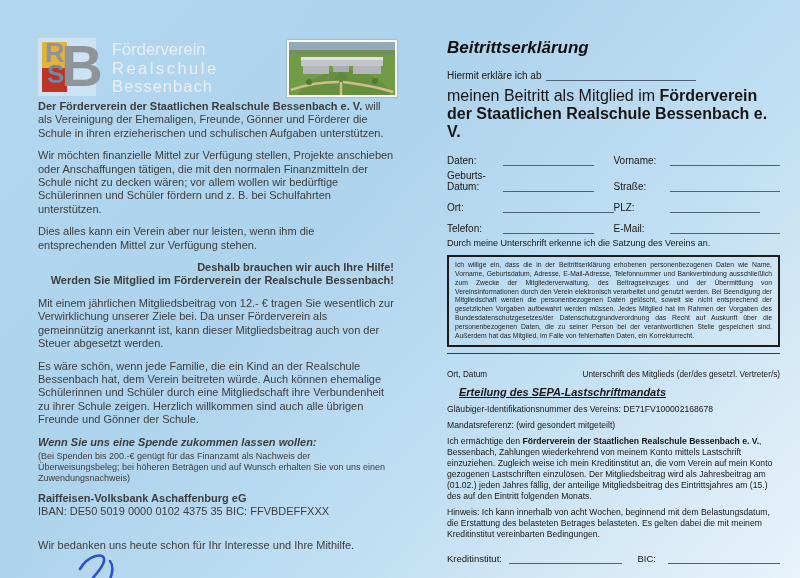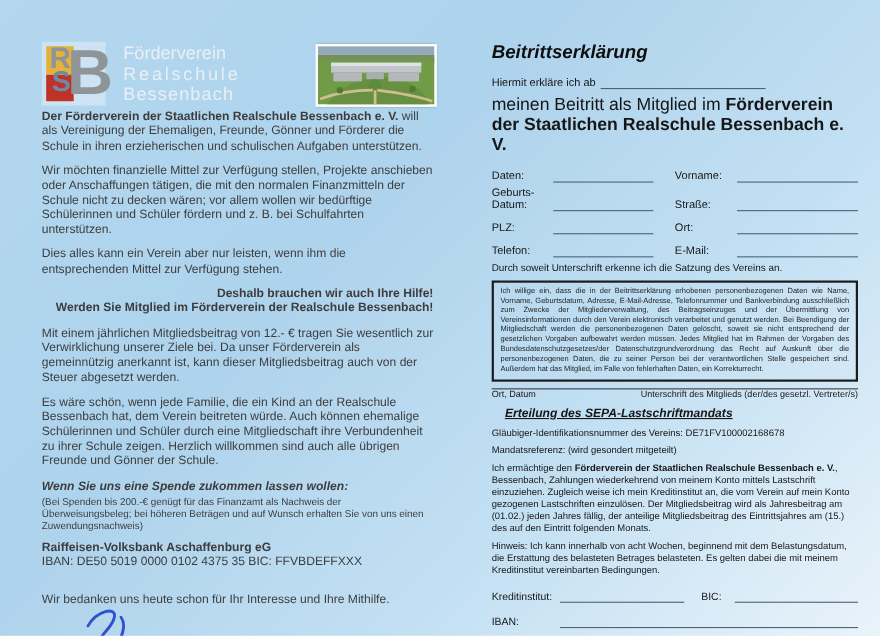--- a/index.html
+++ b/index.html
@@ -42,21 +42,21 @@
   .intro2{font-size:16px;margin-bottom:8px;}
   .frow{display:flex;margin-bottom:4px;font-size:10px;}
   .fcol{flex:1;display:flex;align-items:flex-end;min-height:17px;}
   .flabel{width:56px;flex-shrink:0;white-space:pre-line;line-height:1.12;}
   .fline{flex:1;height:12px;border-bottom:1px solid #4f6275;}
   .fcol.left .fline{margin-right:20px;}
   .satzung{font-size:9px;line-height:1.3;margin-top:4px;}
   .privacy-box{border:2px solid #1c1c1c;padding:4px 6px;font-size:6.8px;line-height:1.3;
     text-align:justify;color:#1f1f1f;margin:5px 0 6px 0;}
   .sigrow{border-top:1px solid #3c3c3c;display:flex;justify-content:space-between;
-    font-size:8.2px;padding-top:0;}
+    font-size:8.2px;padding-top:16px;}
   .sepa-h{font-size:11px;font-weight:bold;font-style:italic;text-decoration:underline;
     margin:7px 0 6px 12px;}
   .small{font-size:8.6px;line-height:1.28;}
   .mb5{margin-bottom:5px;}
   .mb7{margin-bottom:7px;}
   .bankrow{display:flex;align-items:flex-end;font-size:9.5px;margin-bottom:6px;min-height:17px;}
   .blabel{width:62px;flex-shrink:0;}
   .bic-label{width:30px;flex-shrink:0;margin-left:16px;}
   .bline{flex:1;height:12px;border-bottom:1px solid #4f6275;}
 </style>
@@ -153,42 +153,42 @@
           <span class="flabel">Geburts-
 Datum:</span>
           <span class="fline"></span>
         </div>
       <div class="fcol">
           <span class="flabel">Straße:</span>
           <span class="fline"></span>
         </div>
     </div>
     <div class="frow">
+      <div class="fcol">
+          <span class="flabel">Ort:</span>
+          <span class="fline"></span>
+        </div>
       <div class="fcol left">
           <span class="flabel">PLZ:</span>
           <span class="fline"></span>
         </div>
-      <div class="fcol">
-          <span class="flabel">Ort:</span>
-          <span class="fline"></span>
-        </div>
     </div>
     <div class="frow">
       <div class="fcol left">
           <span class="flabel">Telefon:</span>
           <span class="fline"></span>
         </div>
       <div class="fcol">
           <span class="flabel">E-Mail:</span>
           <span class="fline"></span>
         </div>
     </div>
 
     <div class="satzung">
-      <div>Durch soweit Unterschrift erkenne ich die Satzung des Vereins an.</div>
+      <div>Durch meine Unterschrift erkenne ich die Satzung des Vereins an.</div>
     </div>
 
     <div class="privacy-box">Ich willige ein, dass die in der Beitrittserklärung erhobenen personenbezogenen Daten wie Name, Vorname, Geburtsdatum, Adresse, E-Mail-Adresse, Telefonnummer und Bankverbindung ausschließlich zum Zwecke der Mitgliederverwaltung, des Beitragseinzuges und der Übermittlung von Vereinsinformationen durch den Verein elektronisch verarbeitet und genutzt werden. Bei Beendigung der Mitgliedschaft werden die personenbezogenen Daten gelöscht, soweit sie nicht entsprechend der gesetzlichen Vorgaben aufbewahrt werden müssen. Jedes Mitglied hat im Rahmen der Vorgaben des Bundesdatenschutzgesetzes/der Datenschutzgrundverordnung das Recht auf Auskunft über die personenbezogenen Daten, die zu seiner Person bei der verantwortlichen Stelle gespeichert sind. Außerdem hat das Mitglied, im Falle von fehlerhaften Daten, ein Korrekturrecht.</div>
 
     <div class="sigrow">
       <span>Ort, Datum</span>
       <span>Unterschrift des Mitglieds (der/des gesetzl. Vertreter/s)</span>
     </div>
 
     <div class="sepa-h">Erteilung des SEPA-Lastschriftmandats</div>

